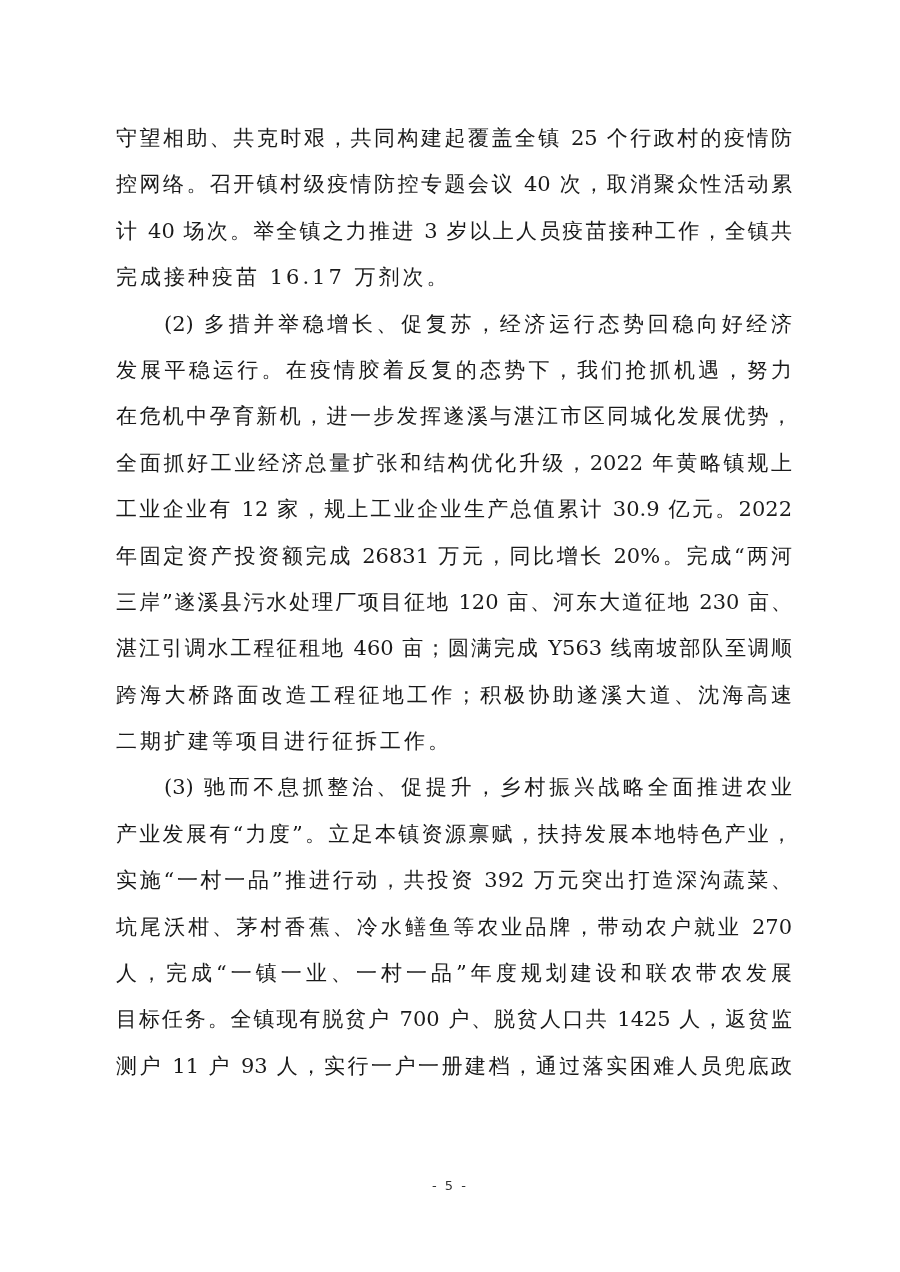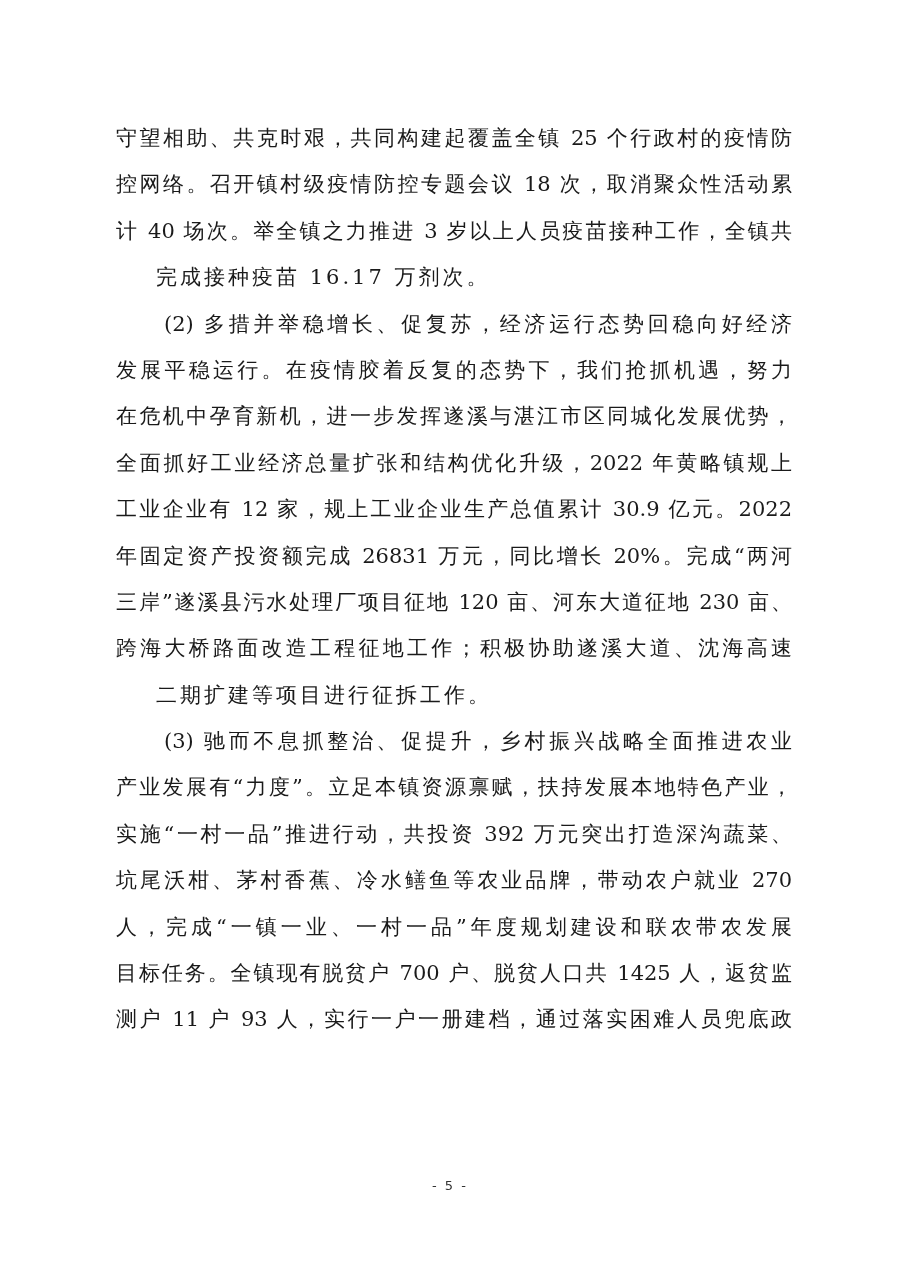--- a/index.html
+++ b/index.html
@@ -33,21 +33,20 @@
       line-height: 46.4px;
       font-size: 21px;
       white-space: nowrap;
       text-align: justify;
       text-align-last: justify;
       letter-spacing: 0px;
     }
     .line.last {
       text-align-last: left;
       letter-spacing: 3px;
-      margin-left: 40px;
     }
     .line.indent {
       padding-left: 48px;
     }
     .page-number {
       position: absolute;
       left: 0;
       width: 900px;
       top: 1178px;
       text-align: center;
@@ -58,33 +57,34 @@
     }
   </style>
 </head>
 <body>
 
 <div class="page">
   <div class="body-text">
 
     <div>
       <span class="line">守望相助、共克时艰，共同构建起覆盖全镇 25 个行政村的疫情防</span>
-      <span class="line">控网络。召开镇村级疫情防控专题会议 18 次，取消聚众性活动累</span>
+      <span class="line">控网络。召开镇村级疫情防控专题会议 40 次，取消聚众性活动累</span>
       <span class="line">计 40 场次。举全镇之力推进 3 岁以上人员疫苗接种工作，全镇共</span>
       <span class="line last">完成接种疫苗 16.17 万剂次。</span>
     </div>
 
     <div>
       <span class="line indent">(2) 多措并举稳增长、促复苏，经济运行态势回稳向好经济</span>
       <span class="line">发展平稳运行。在疫情胶着反复的态势下，我们抢抓机遇，努力</span>
       <span class="line">在危机中孕育新机，进一步发挥遂溪与湛江市区同城化发展优势，</span>
       <span class="line">全面抓好工业经济总量扩张和结构优化升级，2022 年黄略镇规上</span>
       <span class="line">工业企业有 12 家，规上工业企业生产总值累计 30.9 亿元。2022</span>
       <span class="line">年固定资产投资额完成 26831 万元，同比增长 20%。完成“两河</span>
       <span class="line">三岸”遂溪县污水处理厂项目征地 120 亩、河东大道征地 230 亩、</span>
+      <span class="line">湛江引调水工程征租地 460 亩；圆满完成 Y563 线南坡部队至调顺</span>
       <span class="line">跨海大桥路面改造工程征地工作；积极协助遂溪大道、沈海高速</span>
       <span class="line last">二期扩建等项目进行征拆工作。</span>
     </div>
 
     <div>
       <span class="line indent">(3) 驰而不息抓整治、促提升，乡村振兴战略全面推进农业</span>
       <span class="line">产业发展有“力度”。立足本镇资源禀赋，扶持发展本地特色产业，</span>
       <span class="line">实施“一村一品”推进行动，共投资 392 万元突出打造深沟蔬菜、</span>
       <span class="line">坑尾沃柑、茅村香蕉、冷水鳝鱼等农业品牌，带动农户就业 270</span>
       <span class="line">人，完成“一镇一业、一村一品”年度规划建设和联农带农发展</span>

